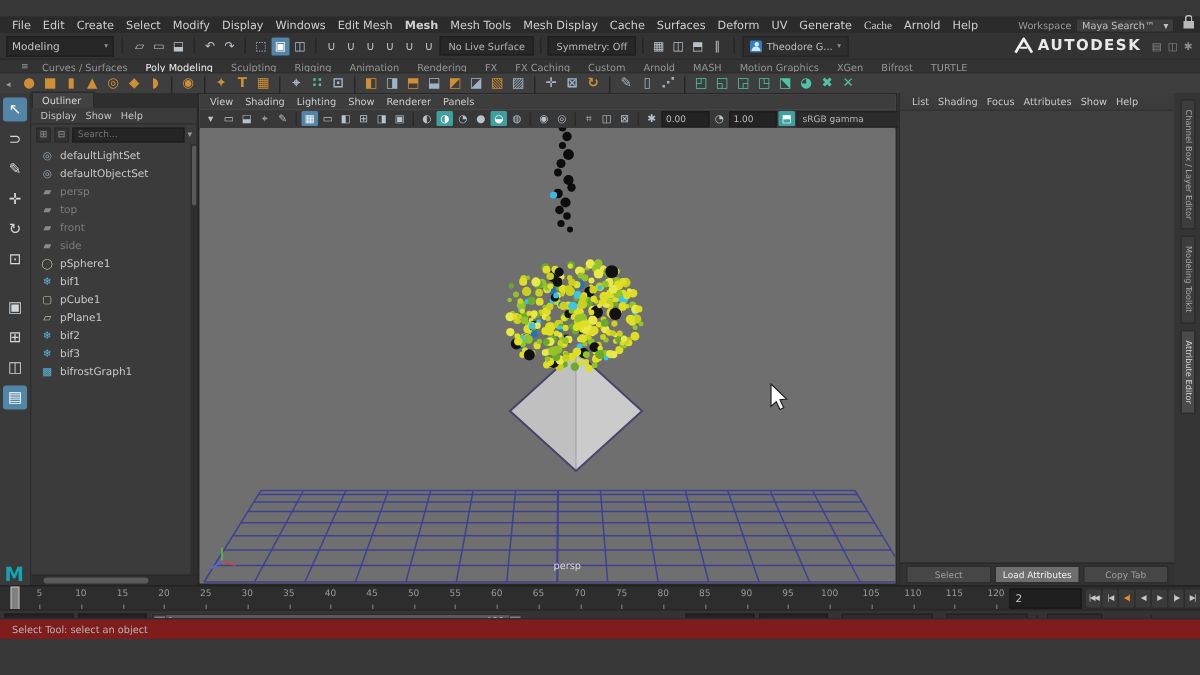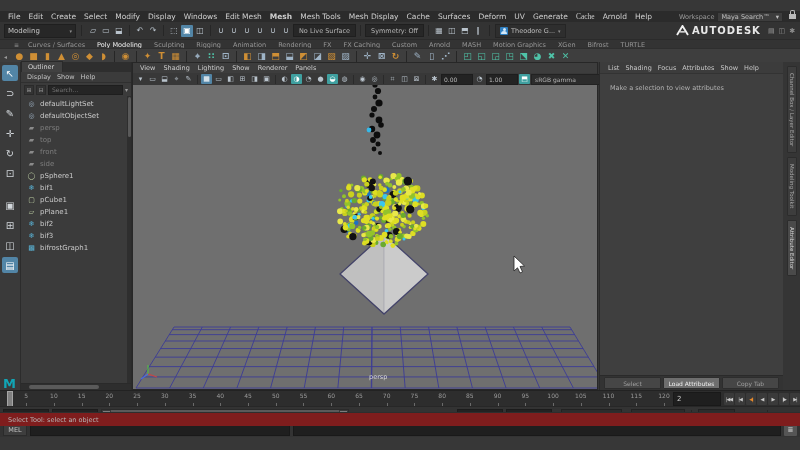--- a/index.html
+++ b/index.html
@@ -817,21 +817,20 @@
 
     <div class="attred">
       <div class="ae-menus" id="ae-menus">
           <div class="am">List</div>
           <div class="am">Shading</div>
           <div class="am">Focus</div>
           <div class="am">Attributes</div>
           <div class="am">Show</div>
           <div class="am">Help</div>
         </div>
-      <div class="ae-msg">Make a selection to view attributes</div>
       <div class="ae-body"></div>
       <div class="ae-btnrow" id="ae-buttons">
           <div class="ae-btn">Select</div>
           <div class="ae-btn primary">Load Attributes</div>
           <div class="ae-btn">Copy Tab</div>
         </div>
     </div>
 
     <div class="sidestrip" id="side-tabs">
         <div class="vtab">Channel Box / Layer Editor</div>
@@ -931,23 +930,17 @@
     </div>
     <span id="range-icons" style="display:flex;align-items:center;gap:2px;">
         <div class="rr-ic">↷</div>
         <div class="rr-ic orange">◫</div>
         <div class="sep"></div>
         <div class="rr-ic">◔</div>
         <div class="rr-ic orange">✱</div>
       </span>
   </div>
 
-  <div class="row cmdrow">
-    <div class="cmd-label">MEL</div>
-    <input class="cmd-input" style="">
-    <div class="cmd-output"></div>
-    <div class="cmd-icon">≣</div>
-  </div>
 
   <div class="row helprow">
     <span>Select Tool: select an object</span>
   </div>
 </div>
 
 </body></html>

